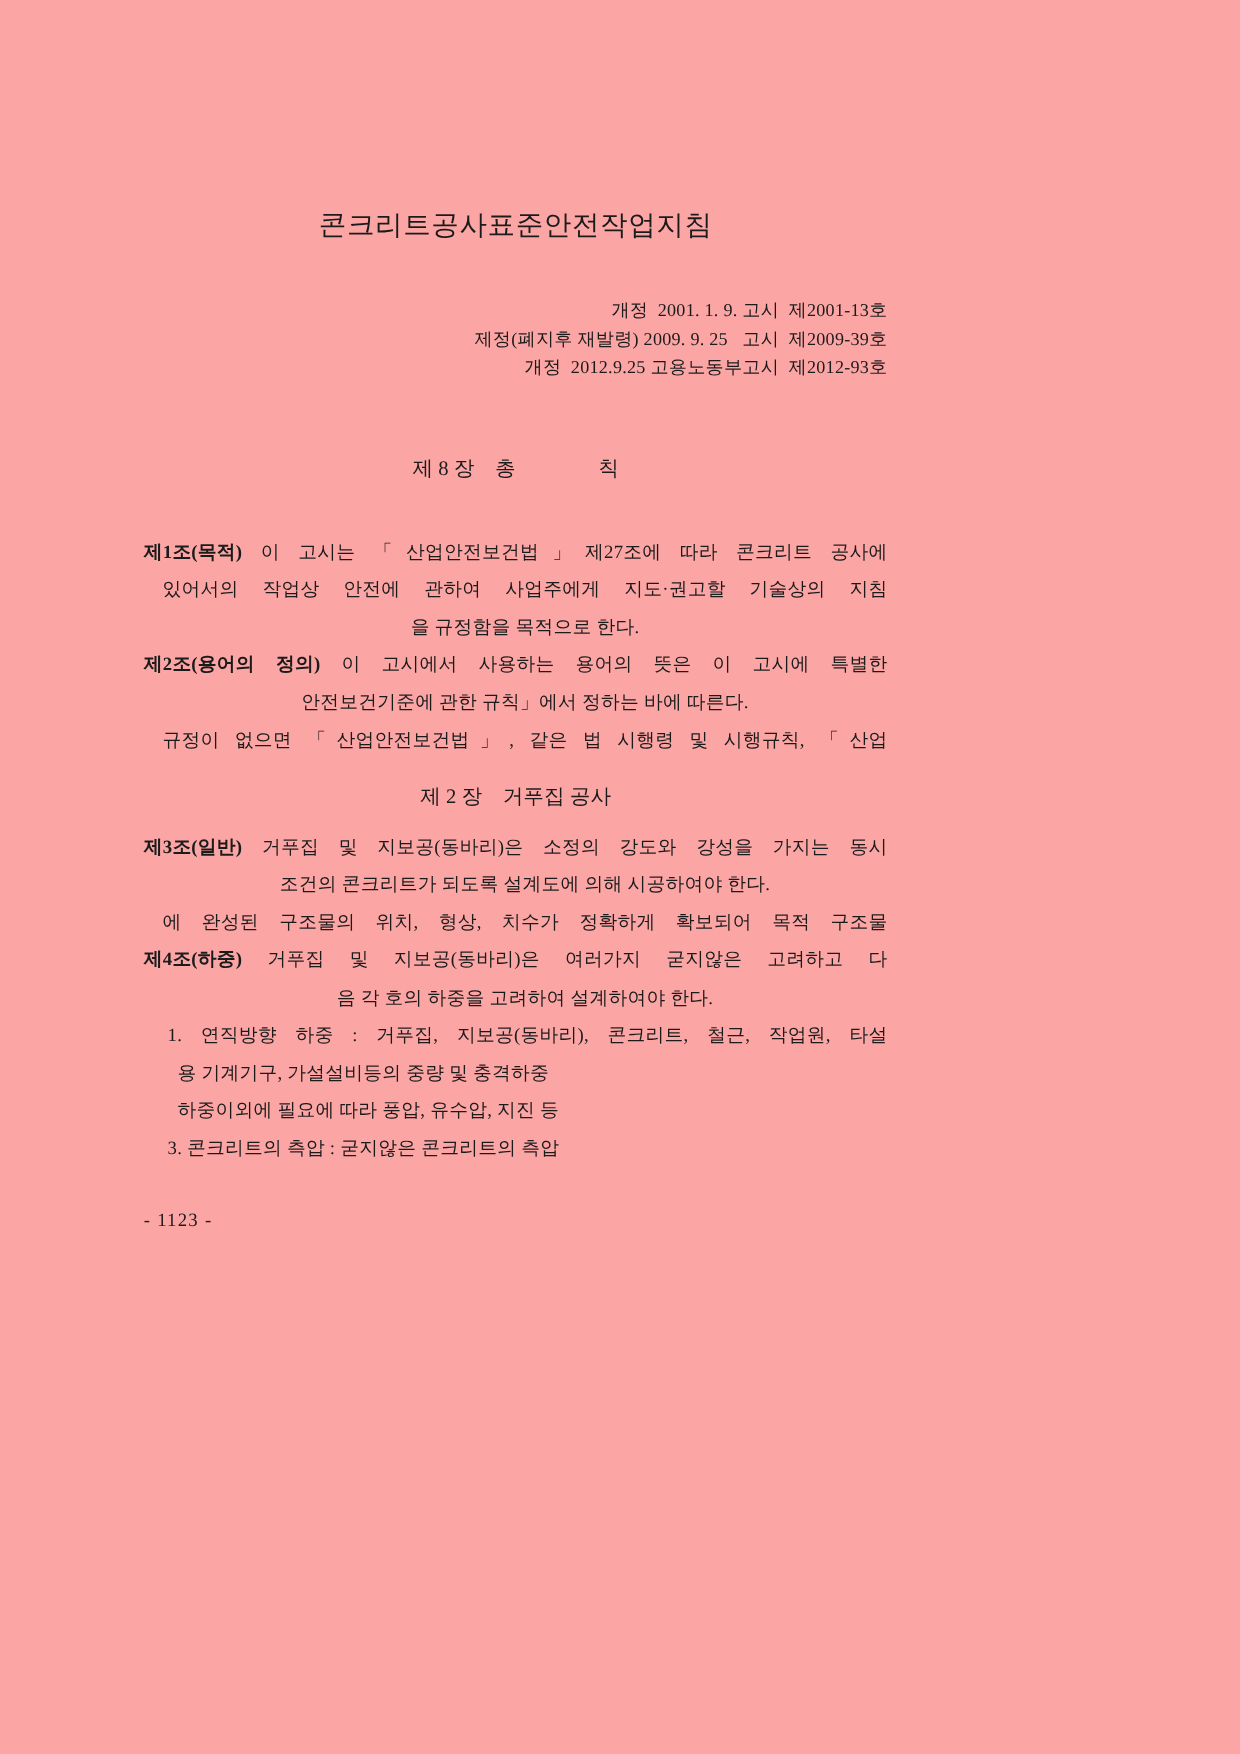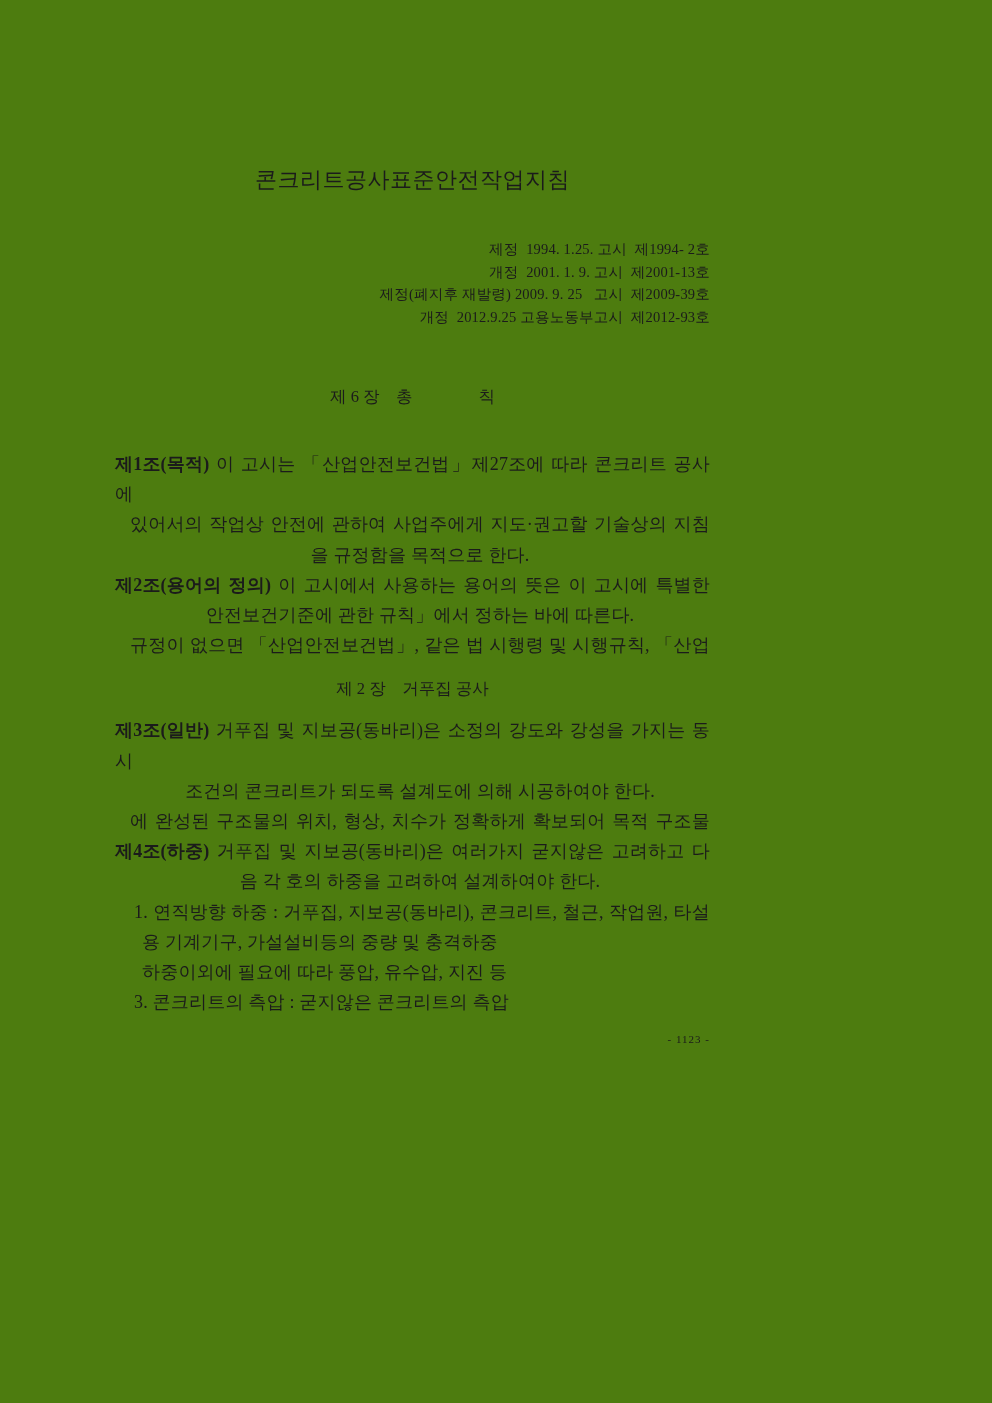--- a/index.html
+++ b/index.html
@@ -4,21 +4,21 @@
 <style>
   html, body {
     margin: 0;
     padding: 0;
     background: #ffffff;
   }
   .page {
     position: relative;
     width: 992px;
     height: 1403px;
-    background: #4d7c0f;
+    background: #fca5a5;
     color: #1b1b1b;
     font-family: "Liberation Serif", "DejaVu Serif", serif;
     overflow: hidden;
   }
   .content {
     width: 595px;
     margin-left: 115px;
   }
   .doc-title {
     margin: 0;
@@ -43,56 +43,55 @@
     font-size: 16.5px;
     line-height: 21px;
     text-align: center;
     white-space: pre;
   }
   .ch1 { margin-top: 58px; }
   .ch2 { margin-top: 18px; }
   .body-block { margin-top: 42px; }
   .body-block2 { margin-top: 16px; }
   .bline {
-    font-size: 18px;
+    font-size: 15px;
     line-height: 30.2px;
     letter-spacing: 0.2px;
   }
   .j {
     text-align: justify;
     text-align-last: justify;
   }
   .ind1 { padding-left: 15px; text-align: center; }
   .num  { padding-left: 19px; }
   .numc { padding-left: 27px; }
   .b { font-weight: bold; }
   .page-number {
-    margin-top: 12px;
-    text-align: right;
-    font-size: 11px;
+    margin-top: 32px;
+    text-align: left;
+    font-size: 15px;
     line-height: 20px;
     letter-spacing: 1px;
   }
 </style>
 </head>
 <body>
 
 <div class="page">
   <div class="content">
 
     <h1 class="doc-title">콘크리트공사표준안전작업지침</h1>
 
     <div class="revisions">
-      <div class="rev-line">제정  1994. 1.25. 고시  제1994- 2호</div>
       <div class="rev-line">개정  2001. 1. 9. 고시  제2001-13호</div>
       <div class="rev-line">제정(폐지후 재발령) 2009. 9. 25   고시  제2009-39호</div>
       <div class="rev-line">개정  2012.9.25 고용노동부고시  제2012-93호</div>
     </div>
 
-    <div class="chapter-heading ch1">제 6 장　총　　　　칙</div>
+    <div class="chapter-heading ch1">제 8 장　총　　　　칙</div>
 
     <div class="body-block">
       <div class="bline j"><span class="b">제1조(목적)</span> <span>이 고시는 「산업안전보건법」제27조에 따라 콘크리트 공사에</span></div>
       <div class="bline j ind1">있어서의 작업상 안전에 관하여 사업주에게 지도·권고할 기술상의 지침</div>
       <div class="bline ind1">을 규정함을 목적으로 한다.</div>
       <div class="bline j"><span class="b">제2조(용어의 정의)</span> <span>이 고시에서 사용하는 용어의 뜻은 이 고시에 특별한</span></div>
       <div class="bline ind1">안전보건기준에 관한 규칙」에서 정하는 바에 따른다.</div>
       <div class="bline j ind1">규정이 없으면 「산업안전보건법」, 같은 법 시행령 및 시행규칙, 「산업</div>
     </div>
 

